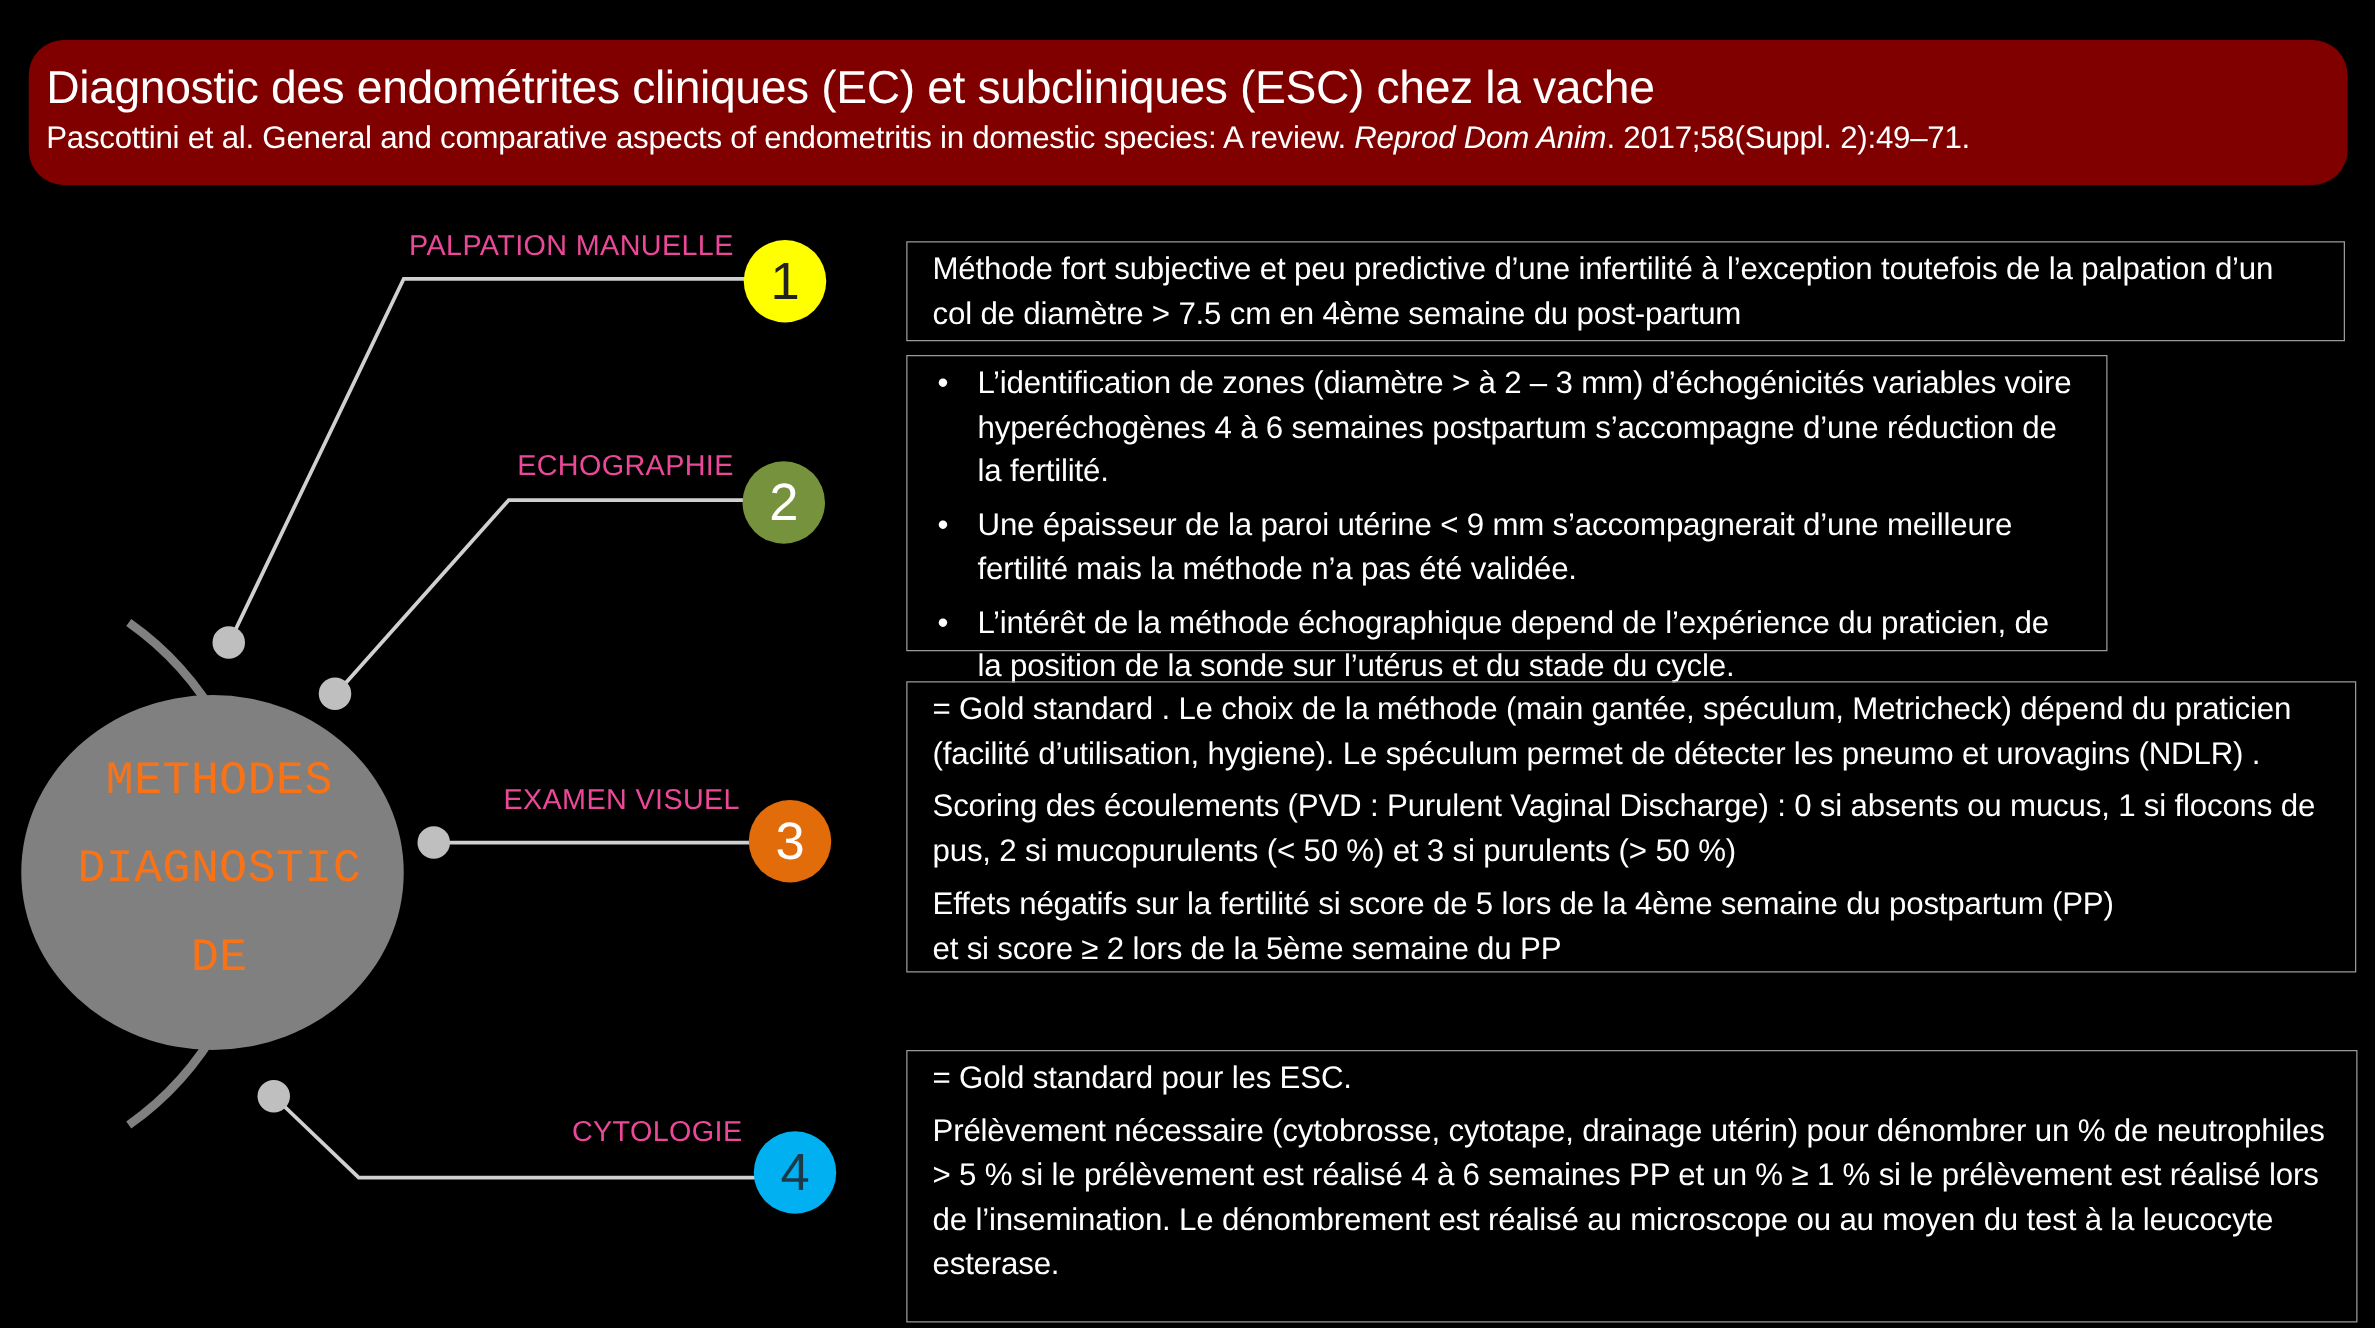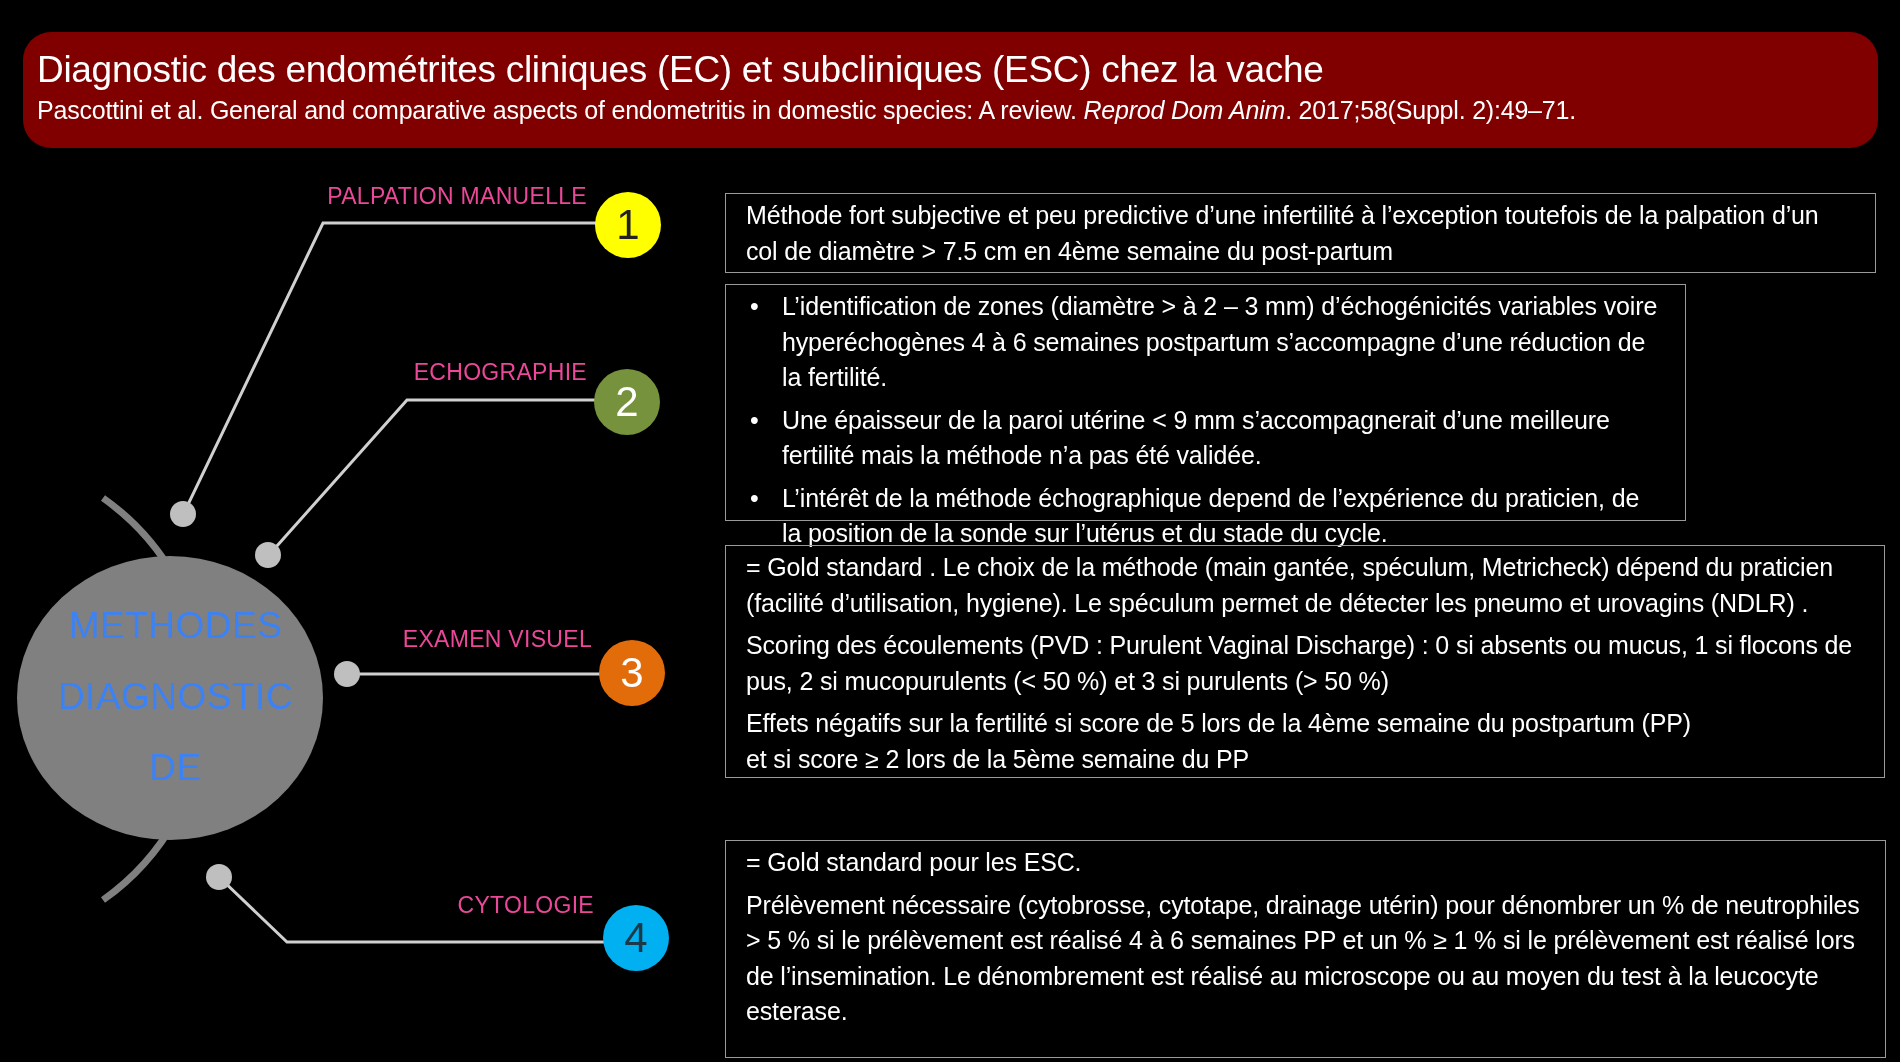--- a/index.html
+++ b/index.html
@@ -2,21 +2,21 @@
 <html><head>
 <meta charset="utf-8">
 <style>
   html,body{margin:0;padding:0;background:#000;}
   body{width:1900px;height:1062px;position:relative;overflow:hidden;font-family:"Liberation Sans","DejaVu Sans",sans-serif;color:#fff;}
   .header{position:absolute;left:23px;top:32px;width:1855px;height:116px;background:#800000;border-radius:28px;box-sizing:border-box;padding:16px 14px 0 14px;}
   .title{font-size:37px;line-height:44px;white-space:nowrap;letter-spacing:-0.3px;}
   .ref{font-size:25px;line-height:36px;white-space:nowrap;letter-spacing:-0.2px;}
   .ref i{font-style:italic;}
   svg.diagram{position:absolute;left:0;top:0;}
-  .hub-text{position:absolute;left:18px;top:590px;width:315px;text-align:center;color:#3b82f6;font-size:37px;line-height:71px;letter-spacing:0.5px;}
+  .hub-text{position:absolute;left:18px;top:590px;width:315px;text-align:center;color:#f97316;font-size:37px;line-height:71px;letter-spacing:0.5px;font-family:Liberation Mono, monospace;}
   .method-label{position:absolute;color:#ec4899;font-size:23px;text-align:right;white-space:nowrap;letter-spacing:0.3px;}
   .num{position:absolute;width:66px;height:66px;border-radius:50%;display:flex;align-items:center;justify-content:center;font-size:42px;font-weight:300;}
   .box{position:absolute;left:685px;border:1.5px solid #9a9a9a;box-sizing:border-box;padding:4px 20px;font-size:25px;line-height:35.5px;letter-spacing:-0.15px;margin-left:40px;}
   .box p{margin:0;}
   .box p + p{margin-top:7px;}
   .box ul{margin:0;padding:0;list-style:none;}
   .box li{position:relative;padding-left:36px;}
   .box li + li{margin-top:7px;}
   .box li::before{content:"•";position:absolute;left:4px;top:0;}
 </style>

